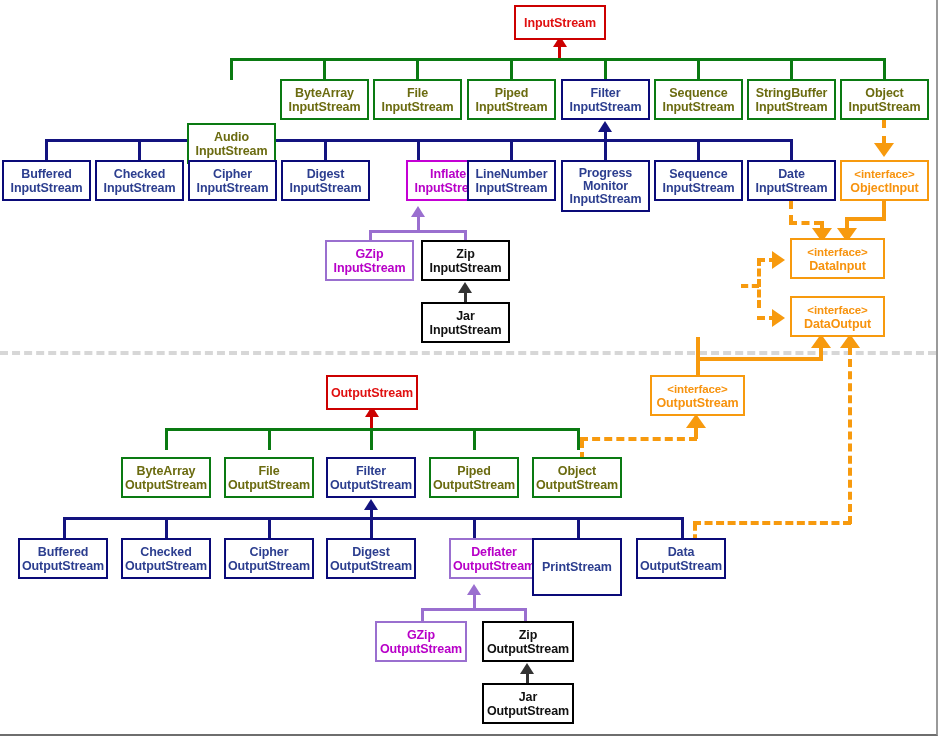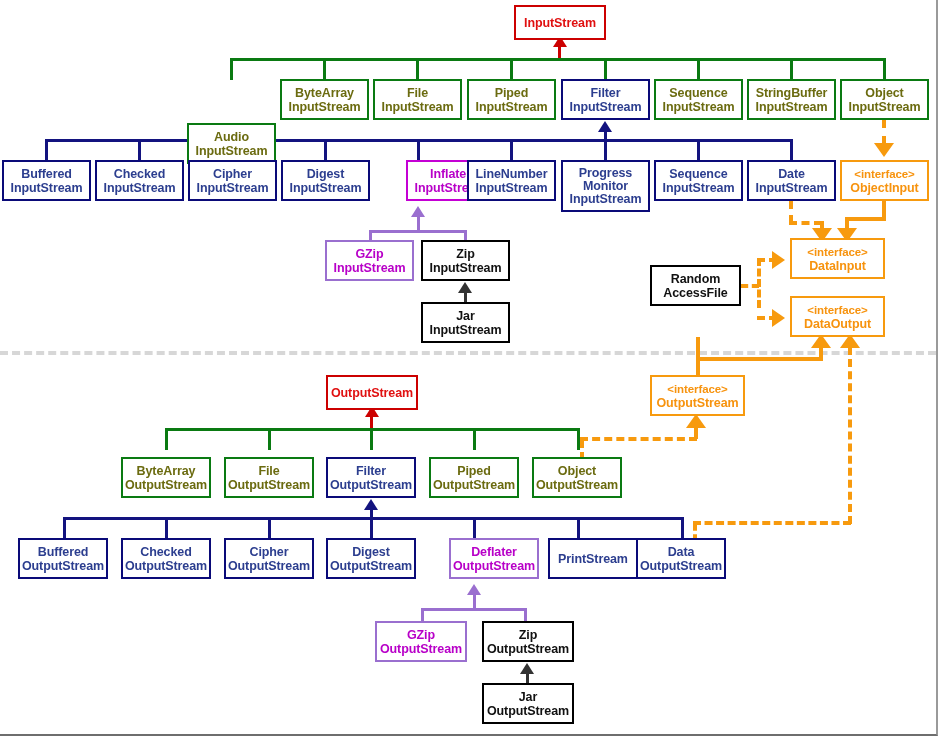--- a/index.html
+++ b/index.html
@@ -207,24 +207,20 @@
   <div class="node t-orange" style="left:790px;top:238px;width:95px;height:41px;">
     <span class="ln">&lt;interface&gt;</span>
     <span class="ln">DataInput</span>
   </div>
 
   <div class="node t-orange" style="left:790px;top:296px;width:95px;height:41px;">
     <span class="ln">&lt;interface&gt;</span>
     <span class="ln">DataOutput</span>
   </div>
 
-  <div class="node t-black" style="left:650px;top:265px;width:91px;height:41px;">
-    <span class="ln">Random</span>
-    <span class="ln">AccessFile</span>
-  </div>
 
   <div class="dsh-v" style="left:789px;top:201px;height:22px;"></div>
   <div class="dsh-h" style="left:789px;top:221px;width:33px;"></div>
   <div class="dsh-v" style="left:820px;top:221px;height:10px;"></div>
   <div class="arr arr-bigdown" style="left:812px;top:228px;"></div>
 
   <div class="ln-v c-orange" style="left:882px;top:201px;height:20px;width:4px;"></div>
   <div class="ln-h c-orange" style="left:845px;top:217px;width:41px;height:4px;"></div>
   <div class="ln-v c-orange" style="left:845px;top:217px;height:14px;width:4px;"></div>
   <div class="arr arr-bigup" style="left:837px;top:228px;transform:rotate(180deg);"></div>
@@ -336,21 +332,21 @@
     <span class="ln">OutputStream</span>
   </div>
   <div class="node t-navy" style="left:326px;top:538px;width:90px;height:41px;">
     <span class="ln">Digest</span>
     <span class="ln">OutputStream</span>
   </div>
   <div class="node t-lpurple" style="left:429px;top:538px;width:90px;height:41px;margin-left:20px;">
     <span class="ln">Deflater</span>
     <span class="ln">OutputStream</span>
   </div>
-  <div class="node t-navy" style="left:548px;top:538px;width:90px;height:41px;">
+  <div class="node t-navy" style="left:532px;top:538px;width:90px;height:58px;">
     <span class="ln">PrintStream</span>
   </div>
   <div class="node t-navy" style="left:636px;top:538px;width:90px;height:41px;">
     <span class="ln">Data</span>
     <span class="ln">OutputStream</span>
   </div>
 
   <div class="dsh-v" style="left:693px;top:524px;height:17px;"></div>
   <div class="dsh-h" style="left:693px;top:521px;width:158px;"></div>
   <div class="dsh-v" style="left:848px;top:347px;height:177px;"></div>

